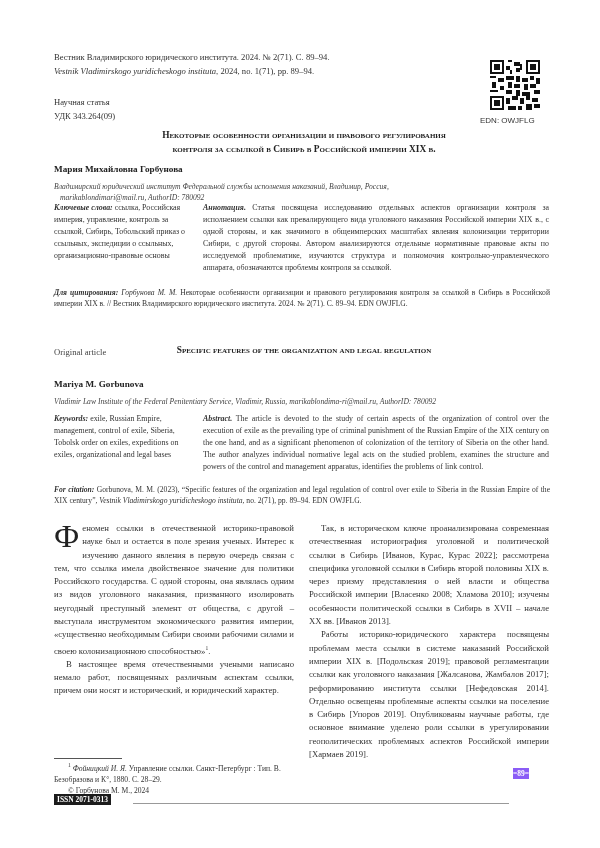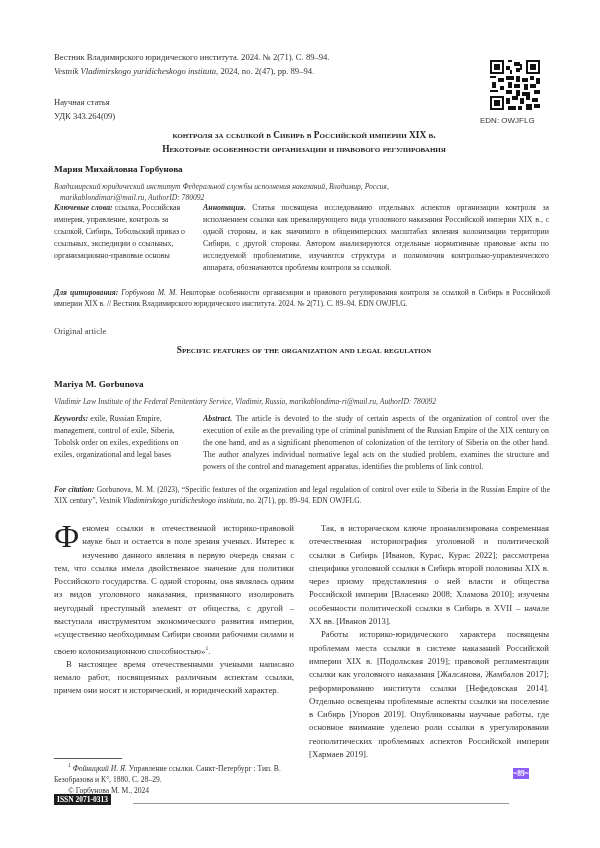--- a/index.html
+++ b/index.html
@@ -13,40 +13,40 @@
   .edn { left:480px; top:116px; width:76px; text-align:left; font-size:8px; color:#333; font-family:"Liberation Sans", sans-serif; }
   .title { left:54px; width:500px; text-align:center; font-weight:bold; font-variant:small-caps; font-size:9.4px; line-height:14px; color:#222; font-family:"Liberation Serif", serif; }
   .author { left:54px; font-weight:bold; font-size:9.2px; color:#222; font-family:"Liberation Serif", serif; }
   .aff { left:54px; width:500px; font-style:italic; font-size:7.6px; line-height:11px; color:#444; font-family:"Liberation Serif", serif; }
   .aff .indent { padding-left:6px; display:block; }
   .kw { left:54px; width:138px; font-size:7.9px; line-height:11.9px; color:#333; font-family:"Liberation Serif", serif; }
   .abst { left:203px; width:346px; font-size:7.9px; line-height:11.9px; color:#333; text-align:justify; font-family:"Liberation Serif", serif; }
   .lbl { font-weight:bold; font-style:italic; }
   .cite { left:54px; width:496px; font-size:7.6px; line-height:11px; color:#333; text-align:justify; font-family:"Liberation Serif", serif; }
   .cite .it { font-style:italic; }
-  .orig { left:54px; font-size:8.6px; color:#444; font-family:"Liberation Serif", serif; }
+  .orig { left:54px; font-size:8.6px; color:#444; font-family:"Liberation Serif", serif;margin-top:21px; }
   .col { width:240px; font-size:8.7px; line-height:13.3px; color:#333; text-align:justify; font-family:"Liberation Serif", serif; }
   .col p { margin:0; text-indent:12px; }
   .col p.first { text-indent:0; }
   .dropcap { float:left; font-size:32px; line-height:26px; margin:1px 3px 0 0; color:#222; }
   .fnline { left:54px; top:758px; width:68px; border-top:0.8px solid #555; }
   .fn { left:54px; top:760px; width:245px; font-size:7.6px; line-height:11px; color:#333; font-family:"Liberation Serif", serif; }
   .fn .it { font-style:italic;text-align:right; }
   .fn .indent { padding-left:14px; }
   .issn { left:54px; top:794px; background:#1c1c1c; color:#fff; font-size:7.5px; font-weight:bold; padding:1px 3px; font-family:"Liberation Serif", serif; }
   .footrule { left:133px; top:803px; width:376px; border-top:0.8px solid #999; }
   .pageno { left:513px; top:768px; background:#8b5cf6; color:#fff; font-size:7.5px; font-weight:bold; padding:1px 0; font-family:"Liberation Serif", serif; }
   sup { font-size:5.5px; }
 </style>
 </head>
 <body>
 
 <div class="abs hdr">
   <div>Вестник Владимирского юридического института. 2024. № 2(71). С. 89–94.</div>
-  <div><span class="it">Vestnik Vladimirskogo yuridicheskogo instituta</span><span>, 2024, no. 2(47), pp. 89–94.</span></div>
+  <div><span class="it">Vestnik Vladimirskogo yuridicheskogo instituta</span><span>, 2024, no. 1(71), pp. 89–94.</span></div>
 </div>
 <div class="abs meta">
   <div>Научная статья</div>
   <div>УДК 343.264(09)</div>
 </div>
 
 <svg class="abs qr" viewBox="0 0 25 25" shape-rendering="crispEdges">
   <rect width="25" height="25" fill="#fff"></rect>
   <g fill="#111">
     <rect x="0" y="0" width="7" height="7"></rect>
@@ -89,22 +89,22 @@
       <rect x="21" y="19" width="3" height="2"></rect>
     <rect x="9" y="23" width="4" height="2"></rect>
       <rect x="14" y="23" width="2" height="2"></rect>
       <rect x="18" y="22" width="3" height="3"></rect>
       <rect x="22" y="22" width="3" height="2"></rect>
   </g>
 </svg>
 <div class="abs edn">EDN: OWJFLG</div>
 
 <div class="abs title" style="top:128px;">
+  <div>Некоторые особенности организации и правового регулирования</div>
   <div>контроля за ссылкой в Сибирь в Российской империи XIX в.</div>
-  <div>Некоторые особенности организации и правового регулирования</div>
 </div>
 <div class="abs author" style="top:164px;">Мария Михайловна Горбунова</div>
 <div class="abs aff" style="top:181px;">
   <span>Владимирский юридический институт Федеральной службы исполнения наказаний, Владимир, Россия,</span>
   <span class="indent">marikablondimari@mail.ru, AuthorID: 780092</span>
 </div>
 
 <div class="abs kw" style="top:202px;"><span class="lbl">Ключевые слова:</span><span> ссылка, Российская империя, управление, контроль за ссылкой, Сибирь, Тобольский приказ о ссыльных, экспедиции о ссыльных, организационно-правовые основы</span></div>
 <div class="abs abst" style="top:202px;"><span class="lbl">Аннотация.</span><span> Статья посвящена исследованию отдельных аспектов организации контроля за исполнением ссылки как превалирующего вида уголовного наказания Российской империи XIX в., с одной стороны, и как значимого в общеимперских масштабах явления колонизации территории Сибири, с другой стороны. Автором анализируются отдельные нормативные правовые акты по исследуемой проблематике, изучаются структура и полномочия контрольно-управленческого аппарата, обозначаются проблемы контроля за ссылкой.</span></div>
 

